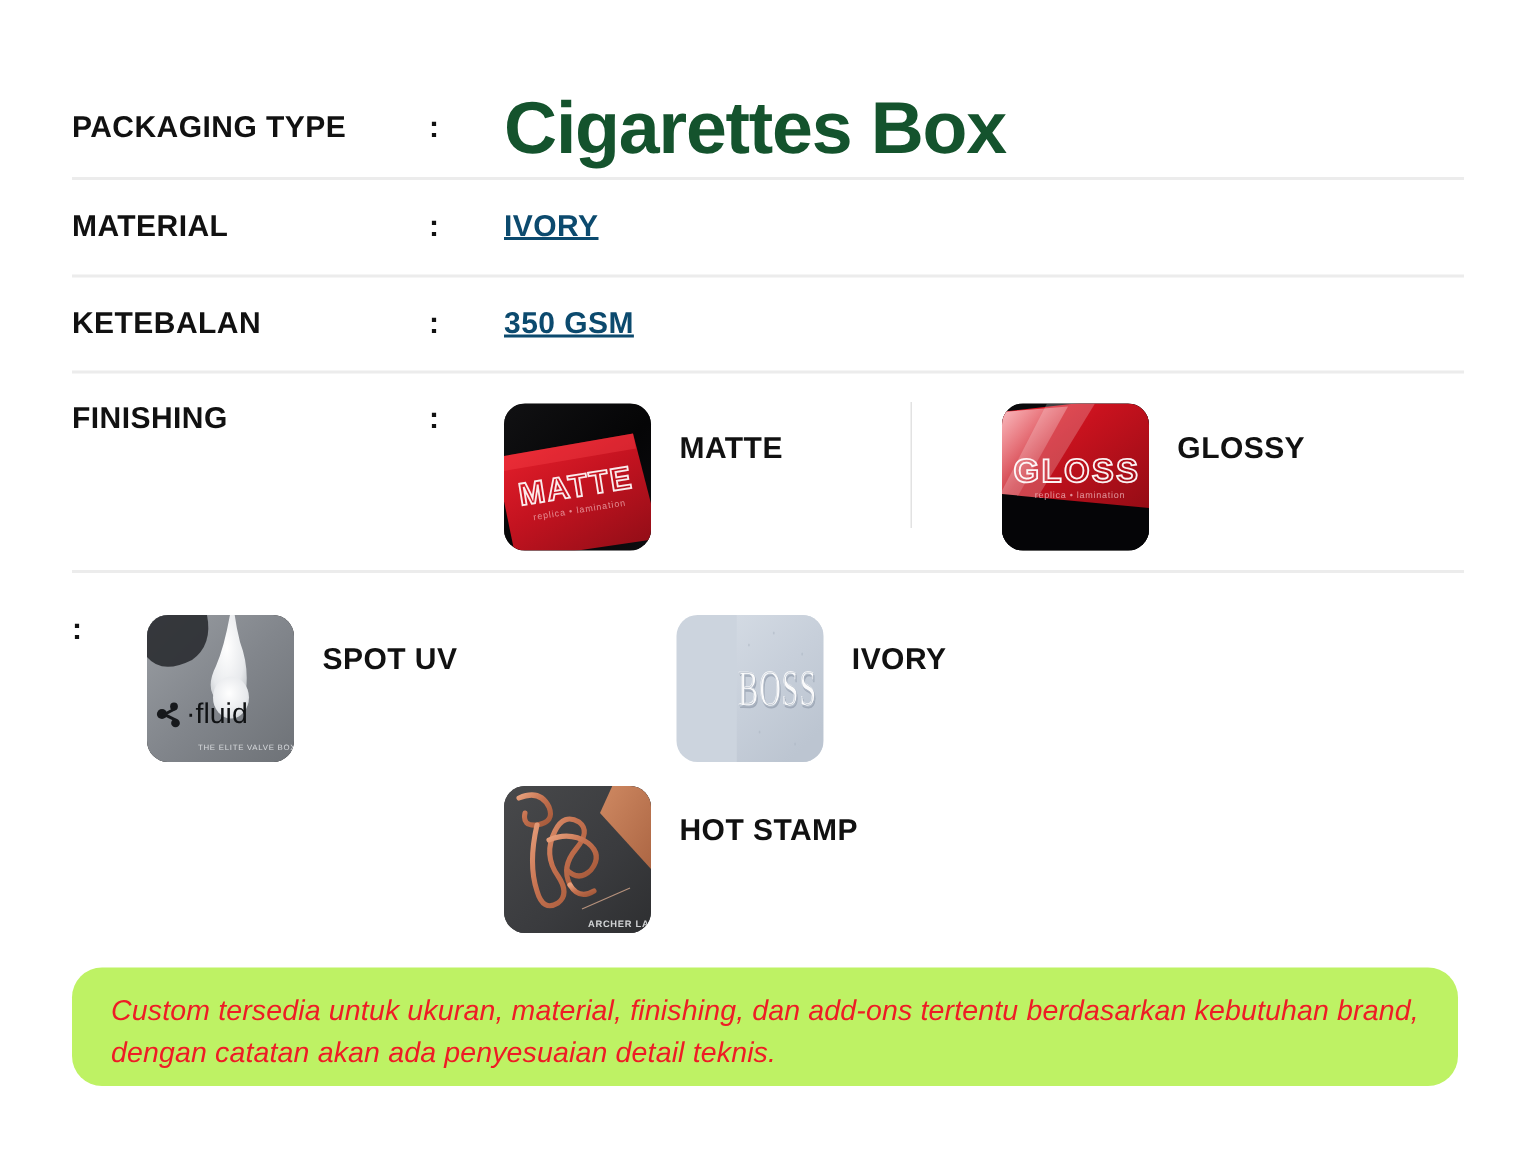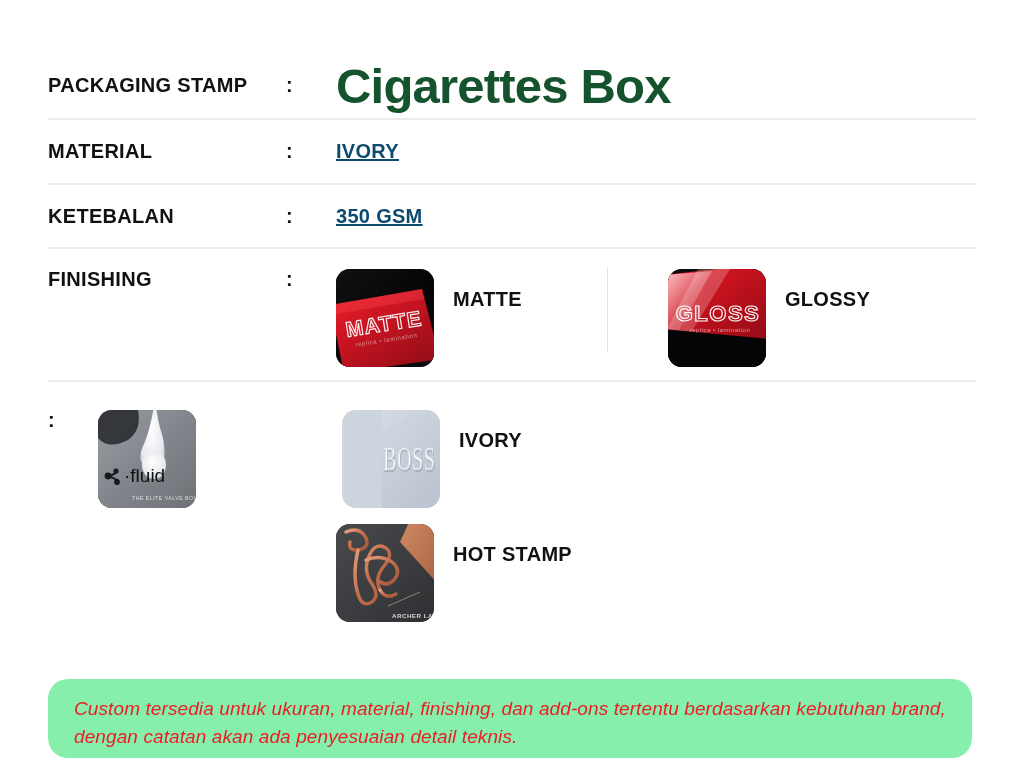--- a/index.html
+++ b/index.html
@@ -117,23 +117,22 @@
     white-space: nowrap;
   }
 
   
   .note-panel {
     position: absolute;
     left: 48px;
     top: 645px;
     width: 924px;
     height: 79px;
-    background: #86efac;
+    background: #bef264;
     border-radius: 20px;
-    margin-top: 34px;
   }
 
   .note-text {
     position: absolute;
     left: 26px;
     top: 16px;
     width: 880px;
     font-size: 19px;
     font-style: italic;
     font-weight: normal;
@@ -141,21 +140,21 @@
     line-height: 1.45;
     letter-spacing: 0.1px;
   }
 </style>
 </head>
 <body>
 
 <div class="spec-sheet">
 
   <div class="spec-row row-header" style="top:62px;">
-    <div class="row-label">PACKAGING STAMP</div>
+    <div class="row-label">PACKAGING TYPE</div>
     <div class="row-colon">:</div>
     <div class="title-main">Cigarettes Box</div>
   </div>
 
   <div class="hr" style="top:118px;"></div>
 
   <div class="spec-row" style="top:141px;">
     <div class="row-label">MATERIAL</div>
     <div class="row-colon">:</div>
     <div class="row-value">IVORY</div>
@@ -268,20 +267,21 @@
               <circle cx="4" cy="6" r="3.4" fill="#17191c"></circle>
               <circle cx="12" cy="1" r="2.6" fill="#17191c"></circle>
               <circle cx="13" cy="12" r="2.9" fill="#17191c"></circle>
               <rect x="3" y="4" width="10" height="2" fill="#17191c" transform="rotate(-28 8 5)"></rect>
               <rect x="4" y="7" width="10" height="2" fill="#17191c" transform="rotate(26 9 8)"></rect>
             </g>
             <text x="26" y="72" font-family="'Liberation Sans',sans-serif" font-size="19" fill="#101214">·fluid</text>
             <text x="34" y="90" font-family="'Liberation Sans',sans-serif" font-size="5.2" letter-spacing="0.5" fill="#e9ebee" opacity="0.85">THE ELITE VALVE BOX</text>
           </svg>
         </div>
+        <div class="opt-label">SPOT UV</div>
       </div>
 
       <div style="width:146px;"></div>
 
       <div class="opt">
         <div class="thumb" style="background:#ccd4de;padding-left:40px;">
           <svg viewBox="0 0 98 98" preserveAspectRatio="none">
             <defs>
               <linearGradient id="emBg" x1="0" y1="0" x2="0.6" y2="1">
                 <stop offset="0" stop-color="#d3dae3"></stop>

